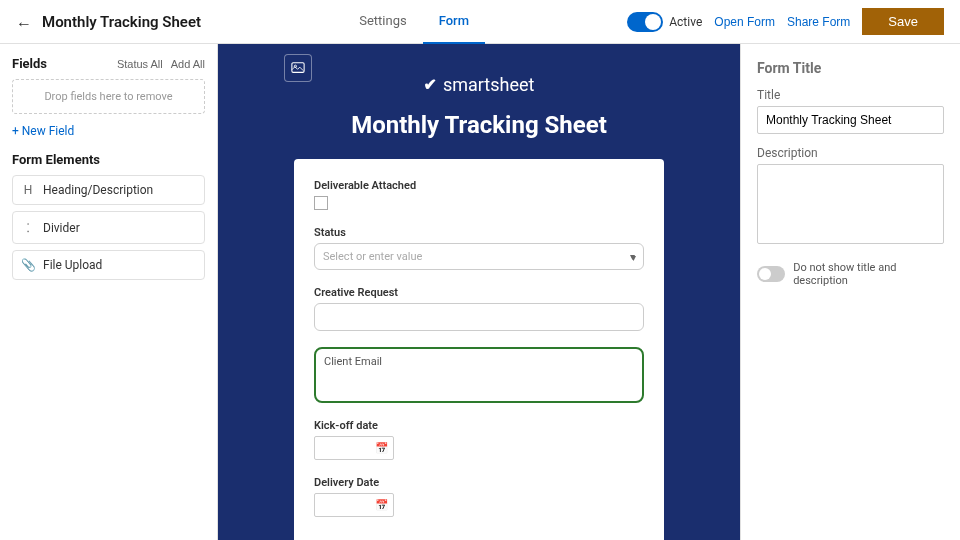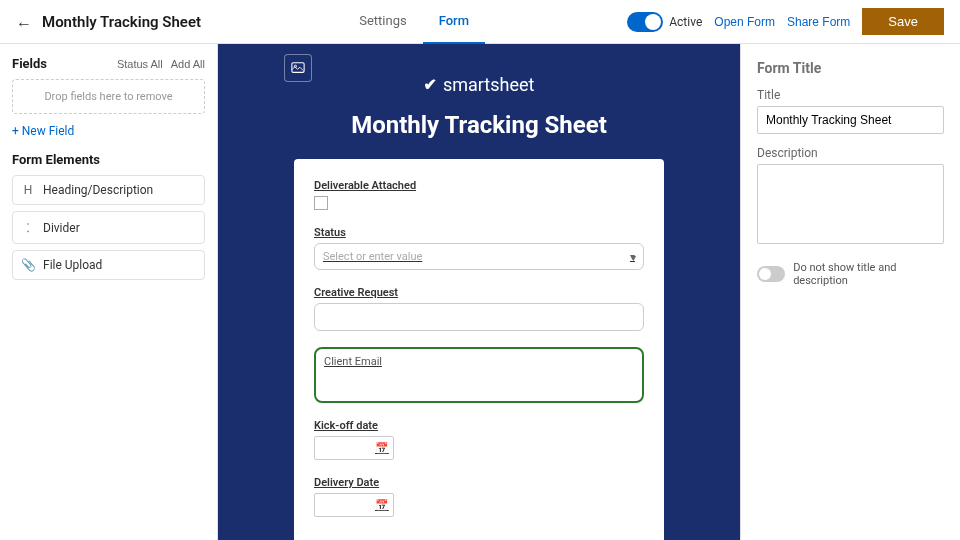--- a/index.html
+++ b/index.html
@@ -35,21 +35,21 @@
     .form-elements-title { font-size: 13px; font-weight: 700; color: #1a1a1a; margin-bottom: 8px; }
     .element-item { display: flex; align-items: center; gap: 8px; padding: 7px 8px; border: 1px solid #e0e0e0; border-radius: 4px; margin-bottom: 6px; font-size: 12px; color: #333; cursor: pointer; background: #fff; }
     .element-icon { font-size: 12px; color: #666; width: 14px; text-align: center; }
 
     
     .form-canvas { flex: 1; background: #1a2e6e; overflow-y: auto; display: flex; flex-direction: column; align-items: center; padding: 20px; }
     .smartsheet-logo { display: flex; align-items: center; gap: 6px; margin-bottom: 16px; }
     .logo-text { color: #fff; font-size: 18px; font-weight: 400; }
     .form-title-display { color: #fff; font-size: 24px; font-weight: 700; margin-bottom: 20px; text-align: center; }
     .form-body { background: #fff; border-radius: 4px; width: 100%; max-width: 370px; padding: 20px; }
-    .field-group { margin-bottom: 16px; text-decoration: underline; }
+    .field-group { margin-bottom: 16px; }
     .field-label { font-size: 11px; font-weight: 600; color: #333; margin-bottom: 4px; }
     .field-checkbox { width: 14px; height: 14px; border: 1px solid #aaa; display: block; }
     .field-input { width: 100%; border: 1px solid #ccc; border-radius: 6px; padding: 6px 8px; font-size: 12px; color: #999; }
     .select-wrapper { position: relative; }
     .select-wrapper::after { content: '▾'; position: absolute; right: 8px; top: 50%; transform: translateY(-50%); font-size: 10px; color: #666; pointer-events: none; }
     .field-input-selected { width: 100%; border: 2px solid #2d7a2d; border-radius: 8px; padding: 6px 8px; font-size: 11px; color: #999; min-height: 56px; }
     .date-input-wrapper { display: flex; align-items: center; border: 1px solid #ccc; border-radius: 2px; padding: 4px 6px; width: 80px; gap: 4px; }
     .date-input { border: none; font-size: 12px; color: #333; width: 50px; outline: none; }
     .cal-icon { font-size: 11px; color: #0066cc; }
 

